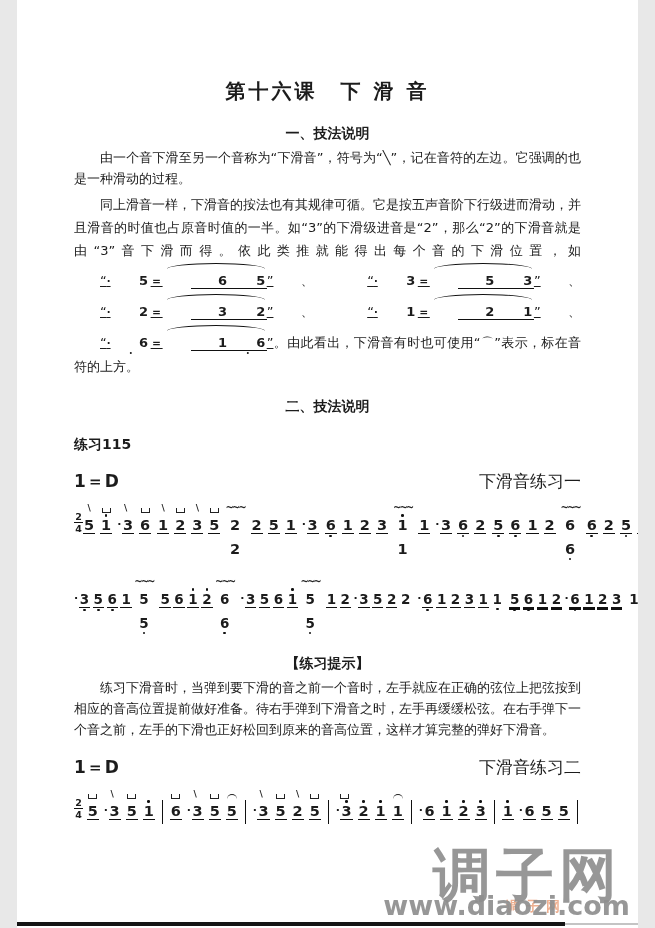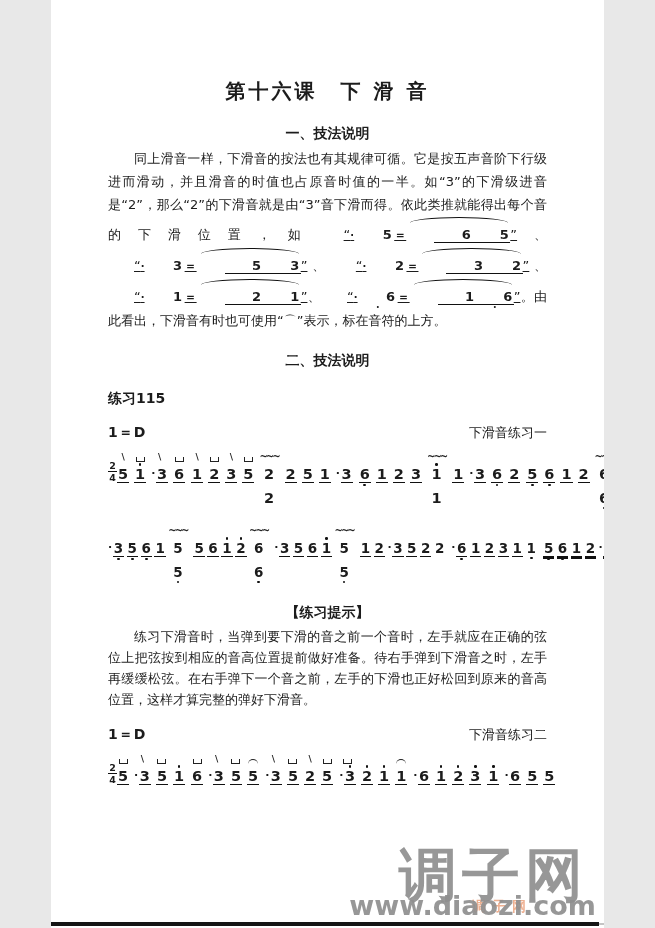--- a/index.html
+++ b/index.html
@@ -1,27 +1,27 @@
 <!DOCTYPE html>
 <html><head>
 <meta charset="utf-8">
 <style>
   html,body{margin:0;padding:0;background:#e8e8e8;}
-  .page{width:553px;height:928px;background:#ffffff;position:relative;overflow:hidden;
+  .page{width:621px;height:928px;background:#ffffff;position:relative;overflow:hidden;
         font-family:"DejaVu Sans",sans-serif;color:#1c1c1c;margin:0 auto;}
   .content{padding:78px 57px 0 57px;}
   h1.title{margin:0 0 20px 0;font-size:20px;font-weight:bold;text-align:center;letter-spacing:3px;}
   h2.sec{margin:20px 0 4px 0;font-size:14px;font-weight:bold;text-align:center;}
   p.para{margin:4px 0 0 0;font-size:13px;line-height:21px;text-align:justify;text-indent:2em;}
   p.para.rule{line-height:23px;}
   .exlabel{margin:20px 0 0 0;font-size:14px;font-weight:bold;}
   .exlabel.ex2{margin-top:34px;}
   .keyrow{display:flex;justify-content:space-between;align-items:flex-end;margin:16px 0 0 0;}
-  .key{font-size:14px;font-weight:bold;letter-spacing:1px;}
-  .caption{font-size:13px;}
+  .key{font-size:17px;font-weight:bold;letter-spacing:1px;}
+  .caption{font-size:17px;}
 
   
   .mrow{display:flex;justify-content:space-between;align-items:flex-start;margin:8px 0 14px 0;}
   .meas{display:flex;gap:5px;}
   .dense .meas{gap:2.5px;}
   .note{display:flex;flex-direction:column;align-items:center;}
   .nbody{display:flex;}
   .mk{height:12px;min-width:8px;display:flex;align-items:flex-end;justify-content:center;
       font-size:9px;line-height:10px;font-weight:bold;color:#222;}
   .mk.wv{font-size:10px;letter-spacing:-2px;}
@@ -65,20 +65,21 @@
 </style>
 </head>
 <body>
 
 <div class="page">
   <div class="content">
 
     <h1 class="title">第十六课　下 滑 音</h1>
 
     <h2 class="sec">一、技法说明</h2>
+    <p class="para">由一个音下滑至另一个音称为“下滑音”，符号为“╲”，记在音符的左边。它强调的也是一种滑动的过程。</p>
     <p class="para rule"><span>同上滑音一样，下滑音的按法也有其规律可循。它是按五声音阶下行级进而滑动，并且滑音的时值也占原音时值的一半。如“3”的下滑级进音是“2”，那么“2”的下滑音就是由“3”音下滑而得。依此类推就能得出每个音的下滑位置，如</span><span><span class="fx">“<span class="pre2">·</span><span class="fd">5</span><span class="eq">＝</span><span class="pair"><i class="parc"></i><span class="fd ful">6</span><span class="fd ful">5</span></span>”</span>、<span class="fx">“<span class="pre2">·</span><span class="fd">3</span><span class="eq">＝</span><span class="pair"><i class="parc"></i><span class="fd ful">5</span><span class="fd ful">3</span></span>”</span>、<span class="fx">“<span class="pre2">·</span><span class="fd">2</span><span class="eq">＝</span><span class="pair"><i class="parc"></i><span class="fd ful">3</span><span class="fd ful">2</span></span>”</span>、<span class="fx">“<span class="pre2">·</span><span class="fd">1</span><span class="eq">＝</span><span class="pair"><i class="parc"></i><span class="fd ful">2</span><span class="fd ful">1</span></span>”</span>、<span class="fx">“<span class="pre2">·</span><span class="fd">6<i class="odot2"></i></span><span class="eq">＝</span><span class="pair"><i class="parc"></i><span class="fd ful">1</span><span class="fd ful">6<i class="odot2"></i></span></span>”</span></span><span>。由此看出，下滑音有时也可使用“⌒”表示，标在音符的上方。</span></p>
 
     <h2 class="sec">二、技法说明</h2>
 
     <div class="exlabel">练习115</div>
     <div class="keyrow">
       <span class="key">1＝D</span>
       <span class="caption">下滑音练习一</span>
     </div>
     <div>

